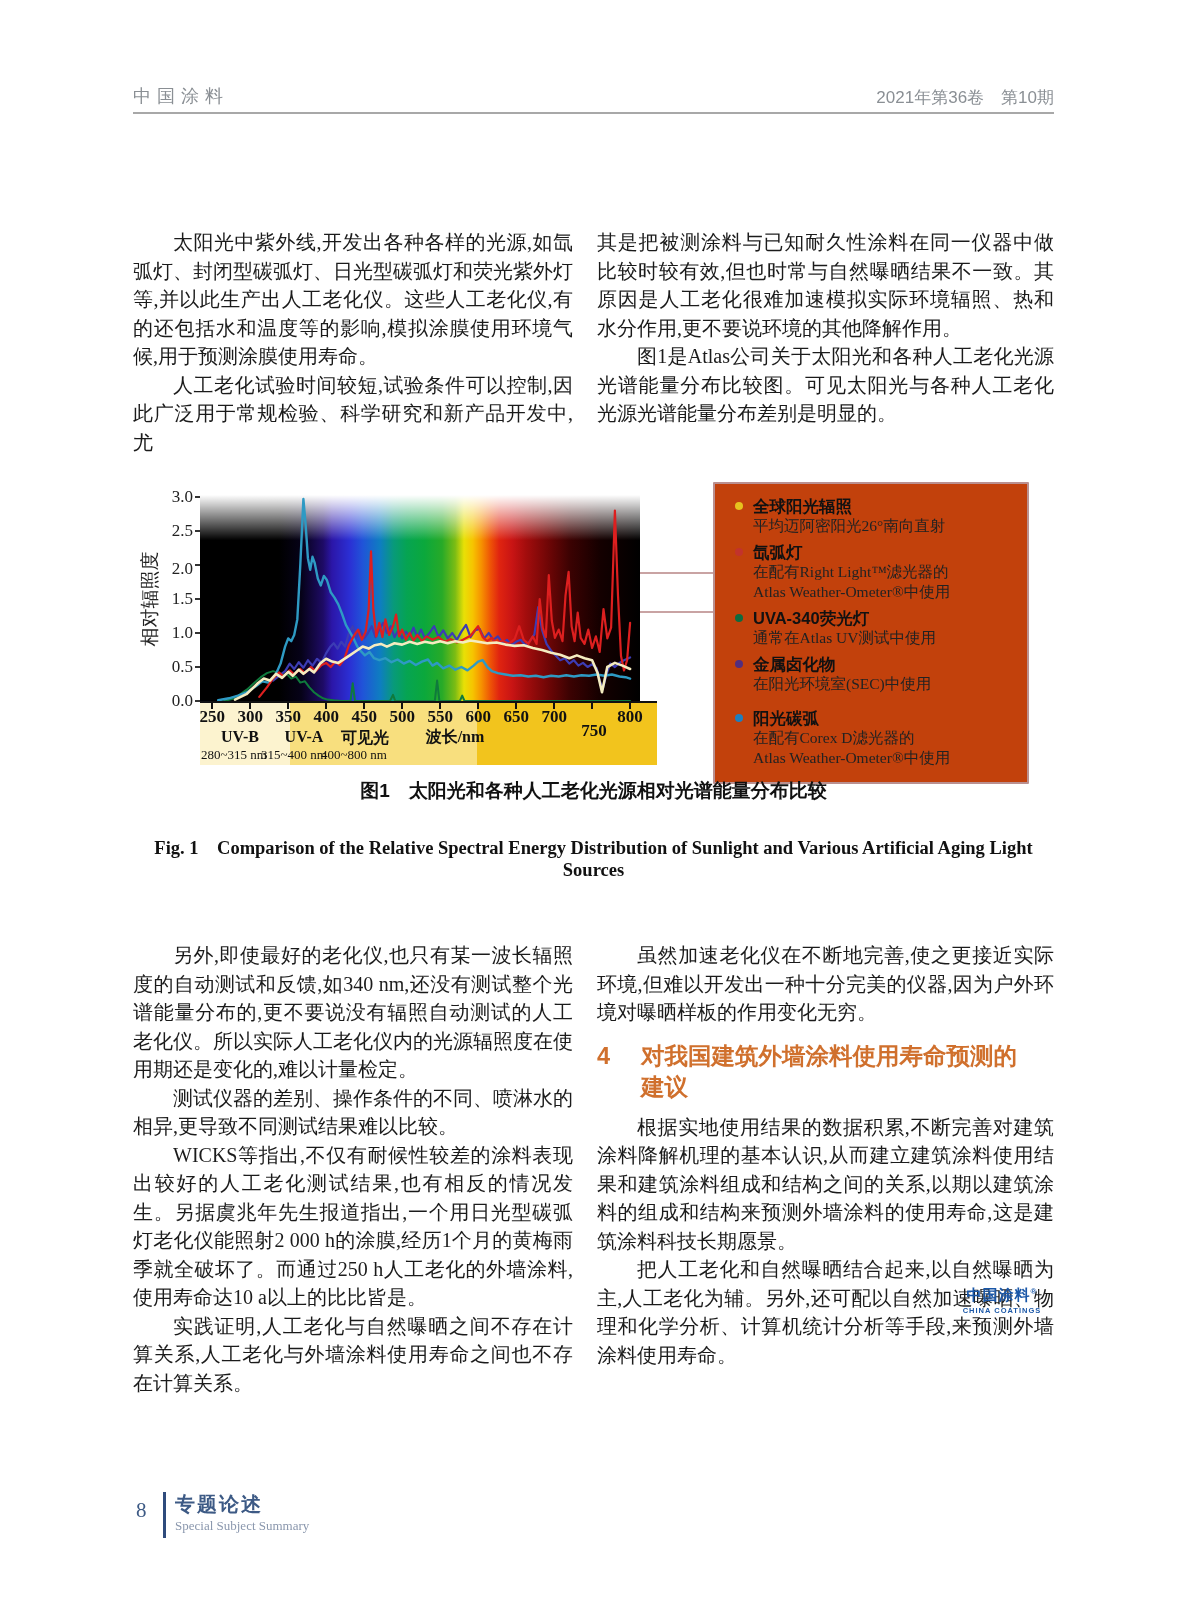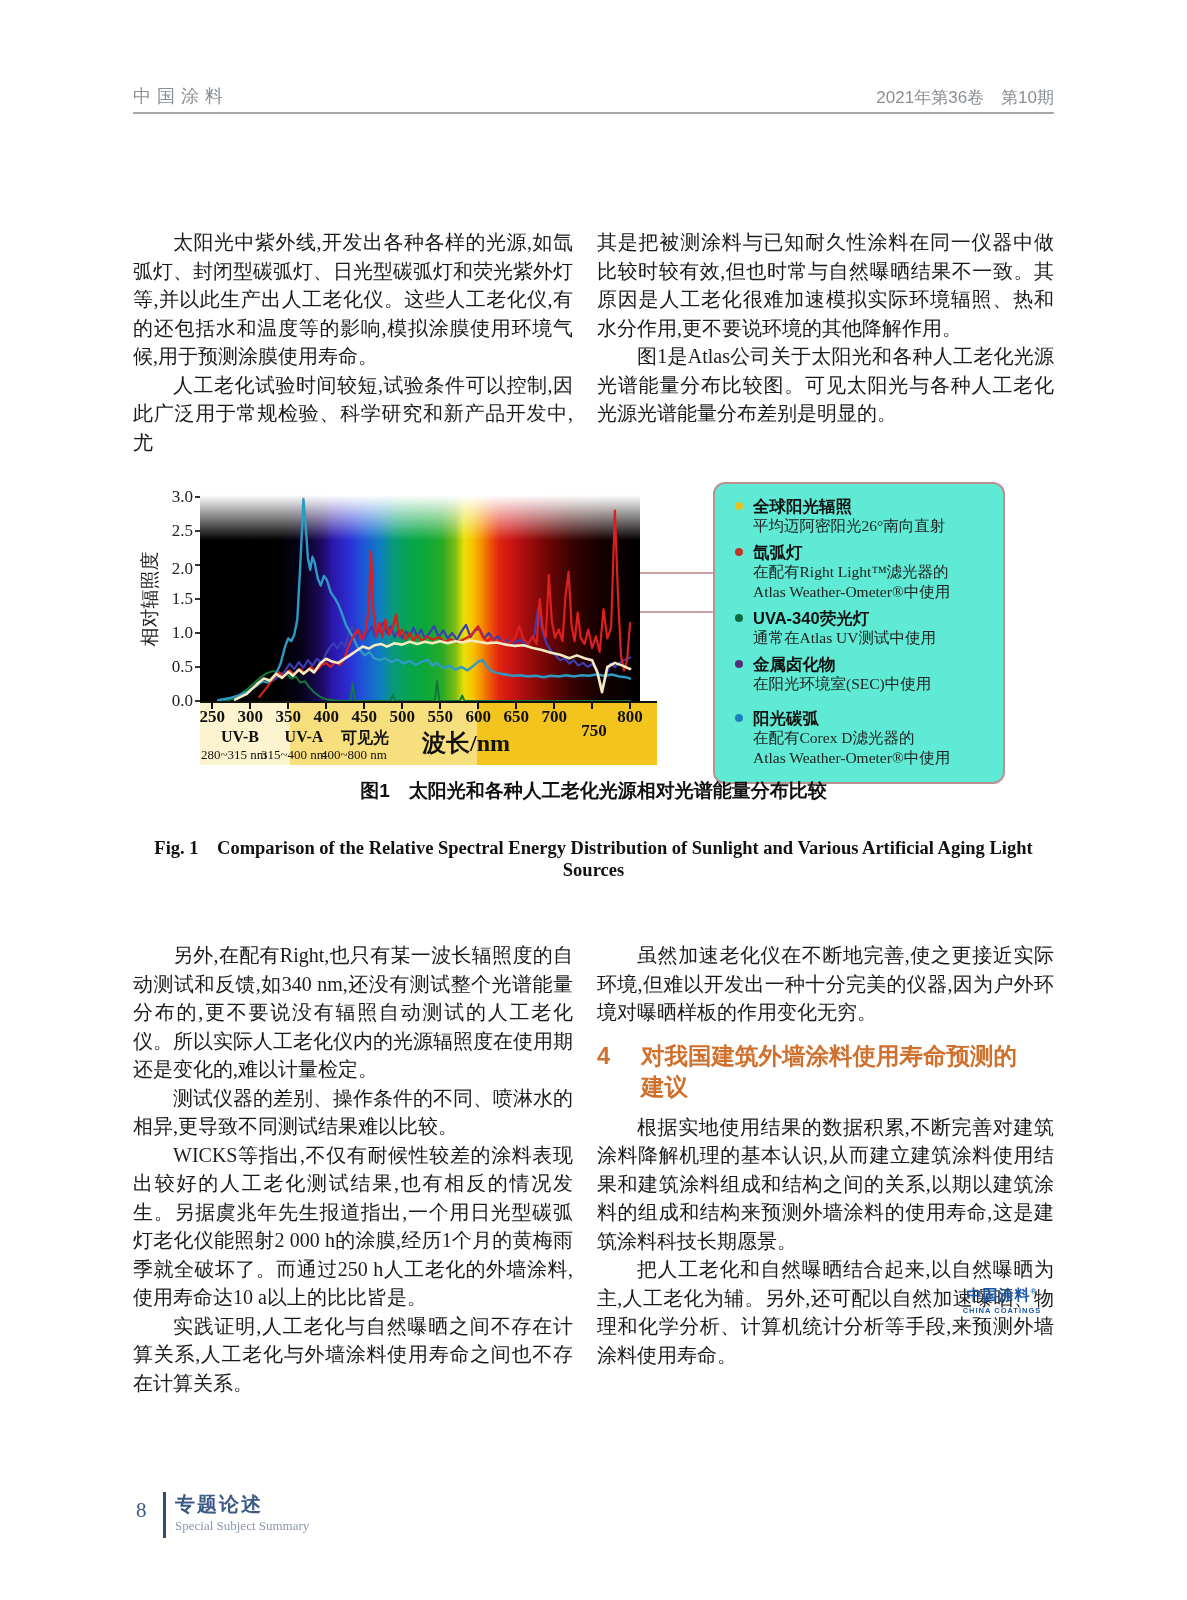--- a/index.html
+++ b/index.html
@@ -39,25 +39,25 @@
   .band-block{position:absolute;top:0;height:62px;}
   .band-uvb{left:0;width:90px;background:#fcf3cf;}
   .band-uva{left:90px;width:187px;background:#f8df7e;}
   .xtick{position:absolute;top:4px;width:40px;margin-left:-20px;text-align:center;
          font-size:17px;font-weight:bold;color:#111;}
   .xtickmark{position:absolute;top:0;width:2px;height:6px;background:#111;margin-left:-1px;}
   .band-name{position:absolute;top:25px;width:90px;margin-left:-45px;text-align:center;
              font-size:16px;font-weight:bold;color:#111;}
   .band-range{position:absolute;top:44px;width:110px;margin-left:-55px;text-align:center;
               font-size:13px;color:#111;}
-  .band-xlabel{position:absolute;top:24px;left:200px;width:110px;text-align:right;
-               font-size:24px;font-weight:bold;color:#111;}
+  .band-xlabel{position:absolute;top:24px;left:200px;width:110px;text-align:center;
+               font-size:16px;font-weight:bold;color:#111;}
   .connector{position:absolute;height:2px;background:#c9a3a3;left:507px;width:73px;}
-  .legend{position:absolute;left:580px;top:12px;width:292px;background:#5eead4;
-          border:2px solid #ba9090;border-radius:12px;padding:12px 10px 8px 20px;box-sizing:border-box;}
+  .legend{position:absolute;left:580px;top:12px;width:316px;background:#c2410c;
+          border:2px solid #ba9090;border-radius:1px;padding:12px 10px 8px 20px;box-sizing:border-box;}
   .legend ul{list-style:none;margin:0;padding:0;}
   .legend li{position:relative;padding-left:18px;margin-bottom:6px;}
   .legend li.gap{margin-top:14px;}
   .legend .dot{position:absolute;left:0;top:6px;width:8px;height:8px;border-radius:50%;}
   .legend .ltitle{font-size:16.5px;font-weight:bold;line-height:20px;color:#111;
                   font-family:"Liberation Sans","DejaVu Sans",sans-serif;}
   .legend .ldesc{font-size:15.5px;line-height:20px;color:#222;}
   .caption-zh{position:absolute;left:133px;top:778px;width:921px;text-align:center;
               font-size:19px;font-weight:bold;color:#111;
               font-family:"Liberation Sans","DejaVu Sans",sans-serif;}
@@ -195,21 +195,21 @@
             <div class="ldesc">在配有Corex D滤光器的</div>
             <div class="ldesc">Atlas Weather-Ometer®中使用</div>
           </li>
         </ul>
     </div>
   </div>
   <div class="caption-zh">图1　太阳光和各种人工老化光源相对光谱能量分布比较</div>
   <div class="caption-en">Fig. 1　Comparison of the Relative Spectral Energy Distribution of Sunlight and Various Artificial Aging Light Sources</div>
 
   <div class="col body-left">
-    <p>另外,在配有Right,也只有某一波长辐照度的自动测试和反馈,如340 nm,还没有测试整个光谱能量分布的,更不要说没有辐照自动测试的人工老化仪。所以实际人工老化仪内的光源辐照度在使用期还是变化的,难以计量检定。</p>
+    <p>另外,即使最好的老化仪,也只有某一波长辐照度的自动测试和反馈,如340 nm,还没有测试整个光谱能量分布的,更不要说没有辐照自动测试的人工老化仪。所以实际人工老化仪内的光源辐照度在使用期还是变化的,难以计量检定。</p>
     <p>测试仪器的差别、操作条件的不同、喷淋水的相异,更导致不同测试结果难以比较。</p>
     <p>WICKS等指出,不仅有耐候性较差的涂料表现出较好的人工老化测试结果,也有相反的情况发生。另据虞兆年先生报道指出,一个用日光型碳弧灯老化仪能照射2 000 h的涂膜,经历1个月的黄梅雨季就全破坏了。而通过250 h人工老化的外墙涂料,使用寿命达10 a以上的比比皆是。</p>
     <p>实践证明,人工老化与自然曝晒之间不存在计算关系,人工老化与外墙涂料使用寿命之间也不存在计算关系。</p>
   </div>
   <div class="col body-right">
     <p>虽然加速老化仪在不断地完善,使之更接近实际环境,但难以开发出一种十分完美的仪器,因为户外环境对曝晒样板的作用变化无穷。</p>
     <div class="sec-head">
       <div class="num">4</div>
       <div class="txt">对我国建筑外墙涂料使用寿命预测的建议</div>
     </div>

